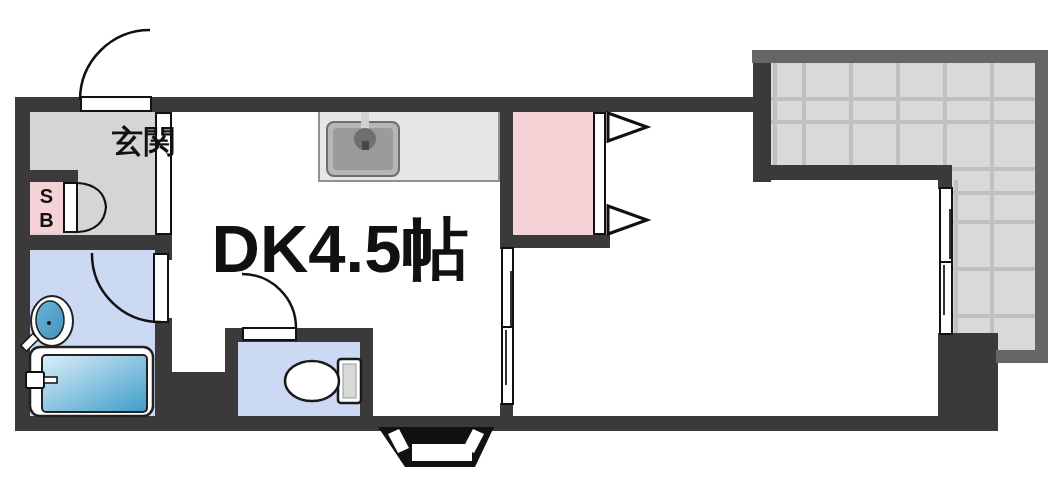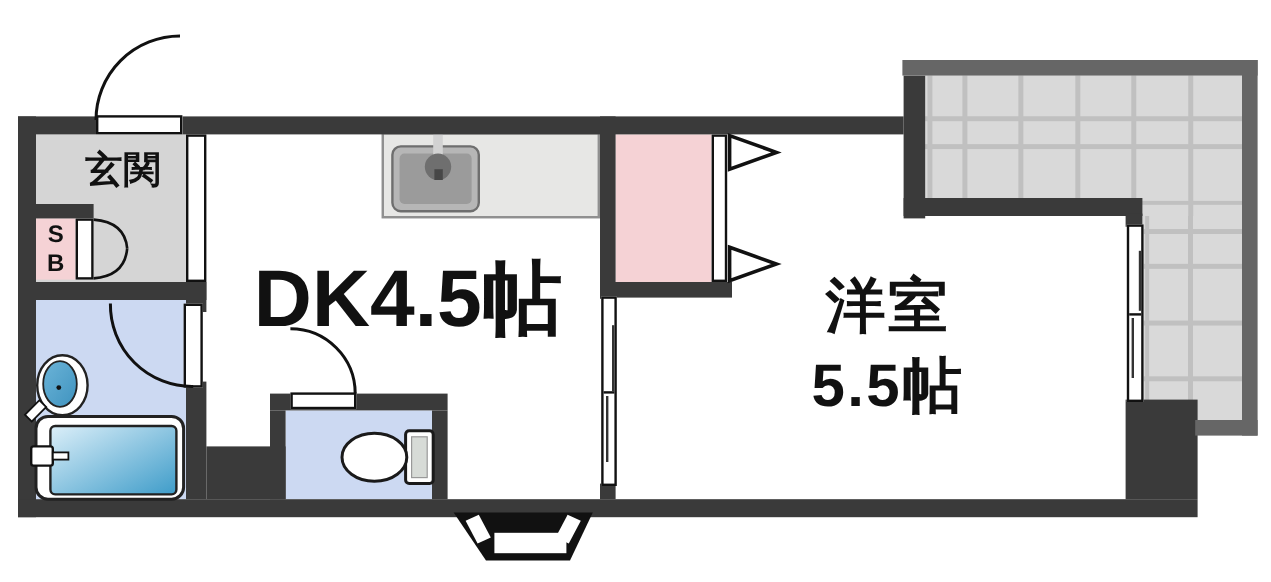--- a/index.html
+++ b/index.html
@@ -36,21 +36,21 @@
   .outer{background:#666666;z-index:3;}
   
   .panel{background:#fff;border:2px solid #111;z-index:4;}
   .slider{background:#fff;border:2px solid #111;z-index:4;}
   .slider .div{position:absolute;left:0;width:100%;height:2px;background:#111;}
   .slider .tick{position:absolute;width:1.5px;background:#333;}
   
   #overlay{position:absolute;left:0;top:0;z-index:5;pointer-events:none;}
   
   .label{z-index:6;font-weight:800;text-align:center;letter-spacing:1px;}
-  .lbl-genkan{left:30px;top:121px;width:146px;font-size:31px;}
+  .lbl-genkan{left:30px;top:121px;width:146px;font-size:31px;text-align:right;}
   .lbl-dk{left:185px;top:204px;width:310px;font-size:67px;letter-spacing:0;}
   .lbl-cl{left:513px;top:149px;width:93px;font-size:40px;}
   .lbl-yo{left:618px;top:222px;width:244px;font-size:50px;line-height:66px;letter-spacing:2px;}
 </style>
 </head>
 <body>
 
 <div id="canvas">
 
   <div class="abs room genkan"></div>
@@ -167,18 +167,14 @@
 
     <g>
       <rect x="338" y="359" width="23" height="44" rx="3" fill="#fff" stroke="#1a1a1a" stroke-width="2.5"></rect>
       <rect x="343" y="364" width="13" height="34" fill="#d7dbd7" stroke="#999" stroke-width="1"></rect>
       <ellipse cx="312" cy="381" rx="27" ry="20" fill="#fff" stroke="#1a1a1a" stroke-width="2.5"></ellipse>
     </g>
   </svg>
 
   <div class="abs label lbl-genkan">玄関</div>
   <div class="abs label lbl-dk">DK4.5帖</div>
-  <div class="abs label lbl-yo">
-    <div>洋室</div>
-    <div>5.5帖</div>
-  </div>
 
 </div>
 
 </body></html>

